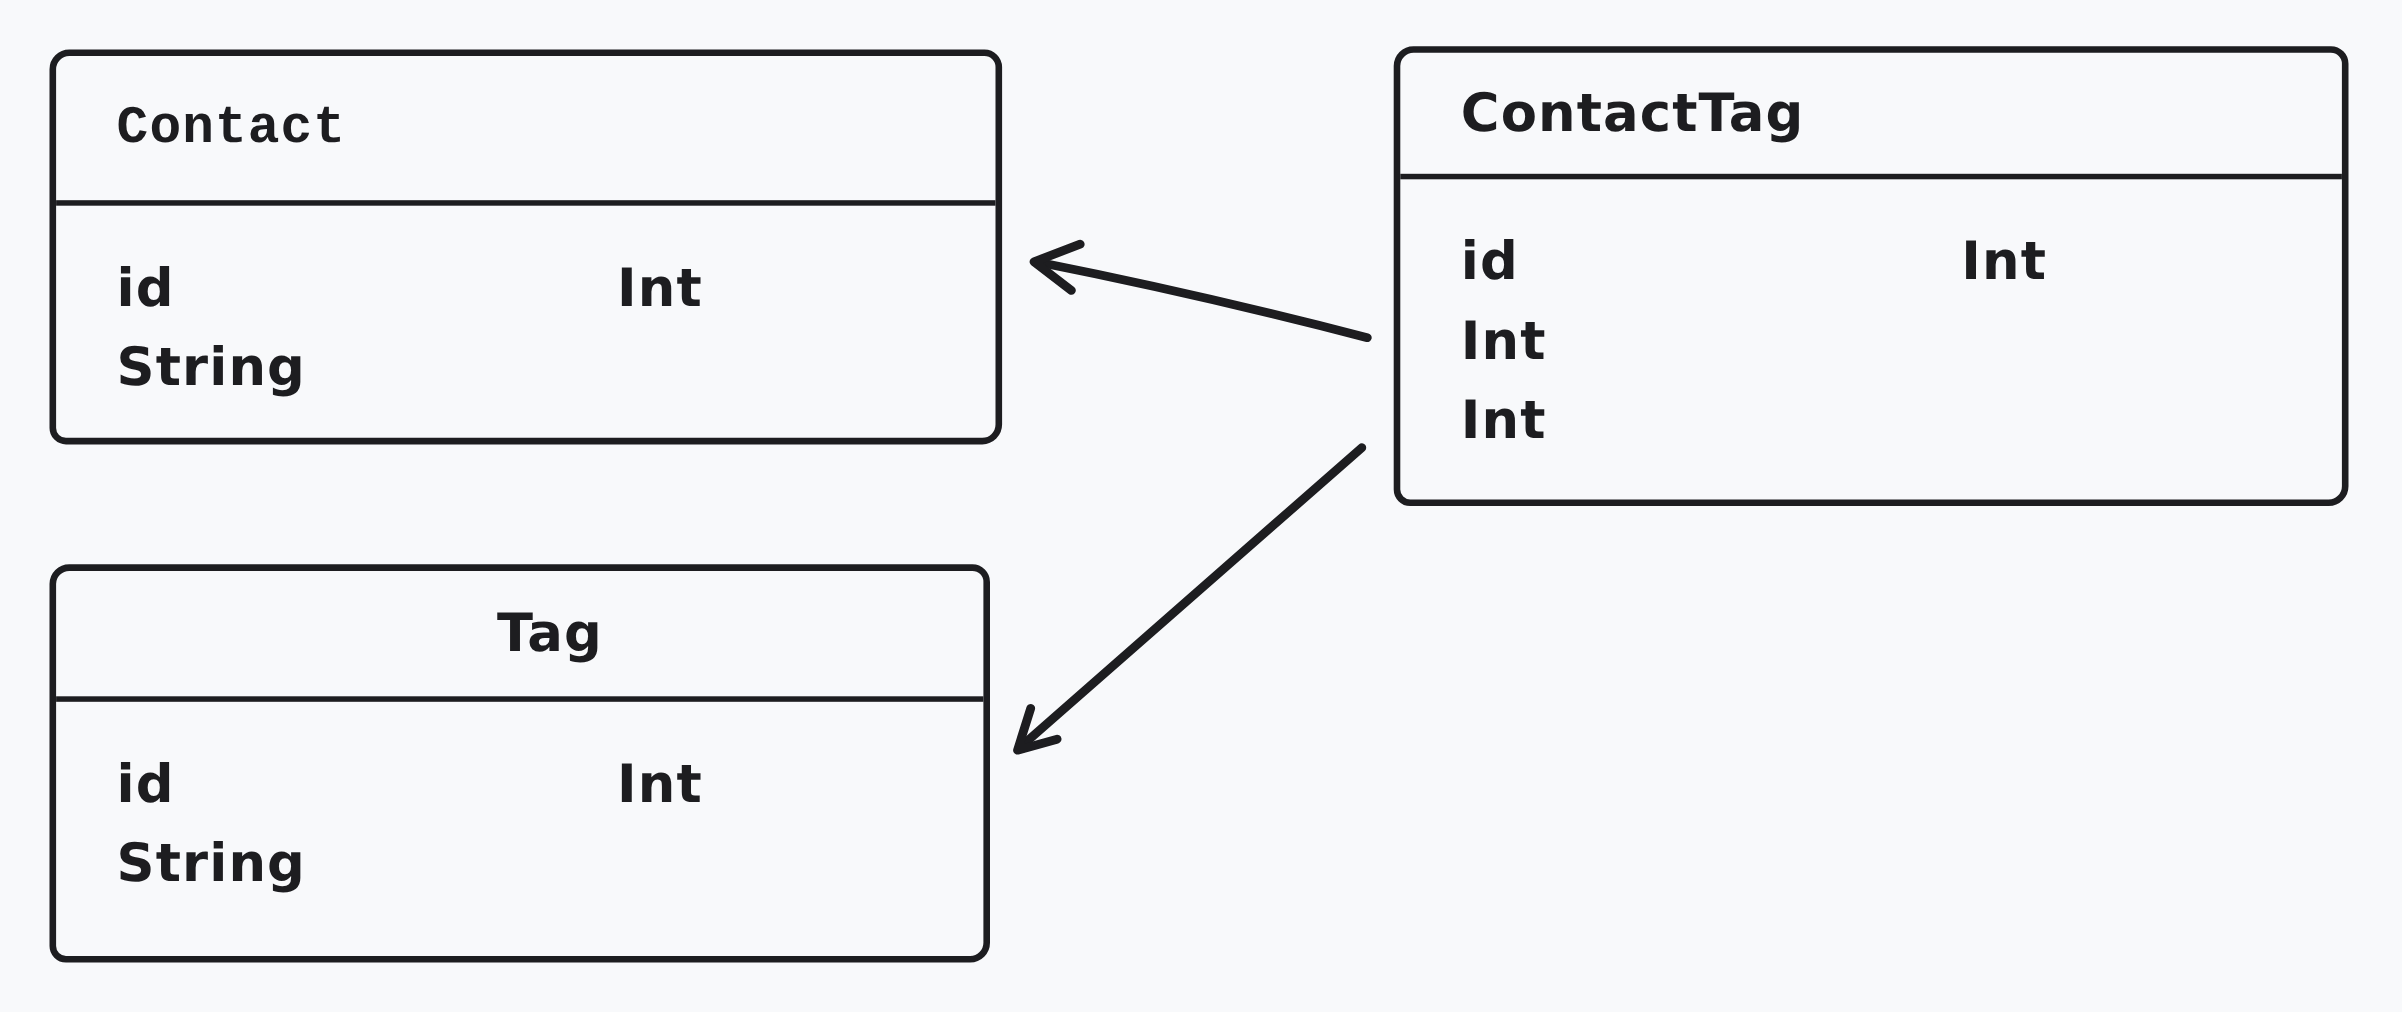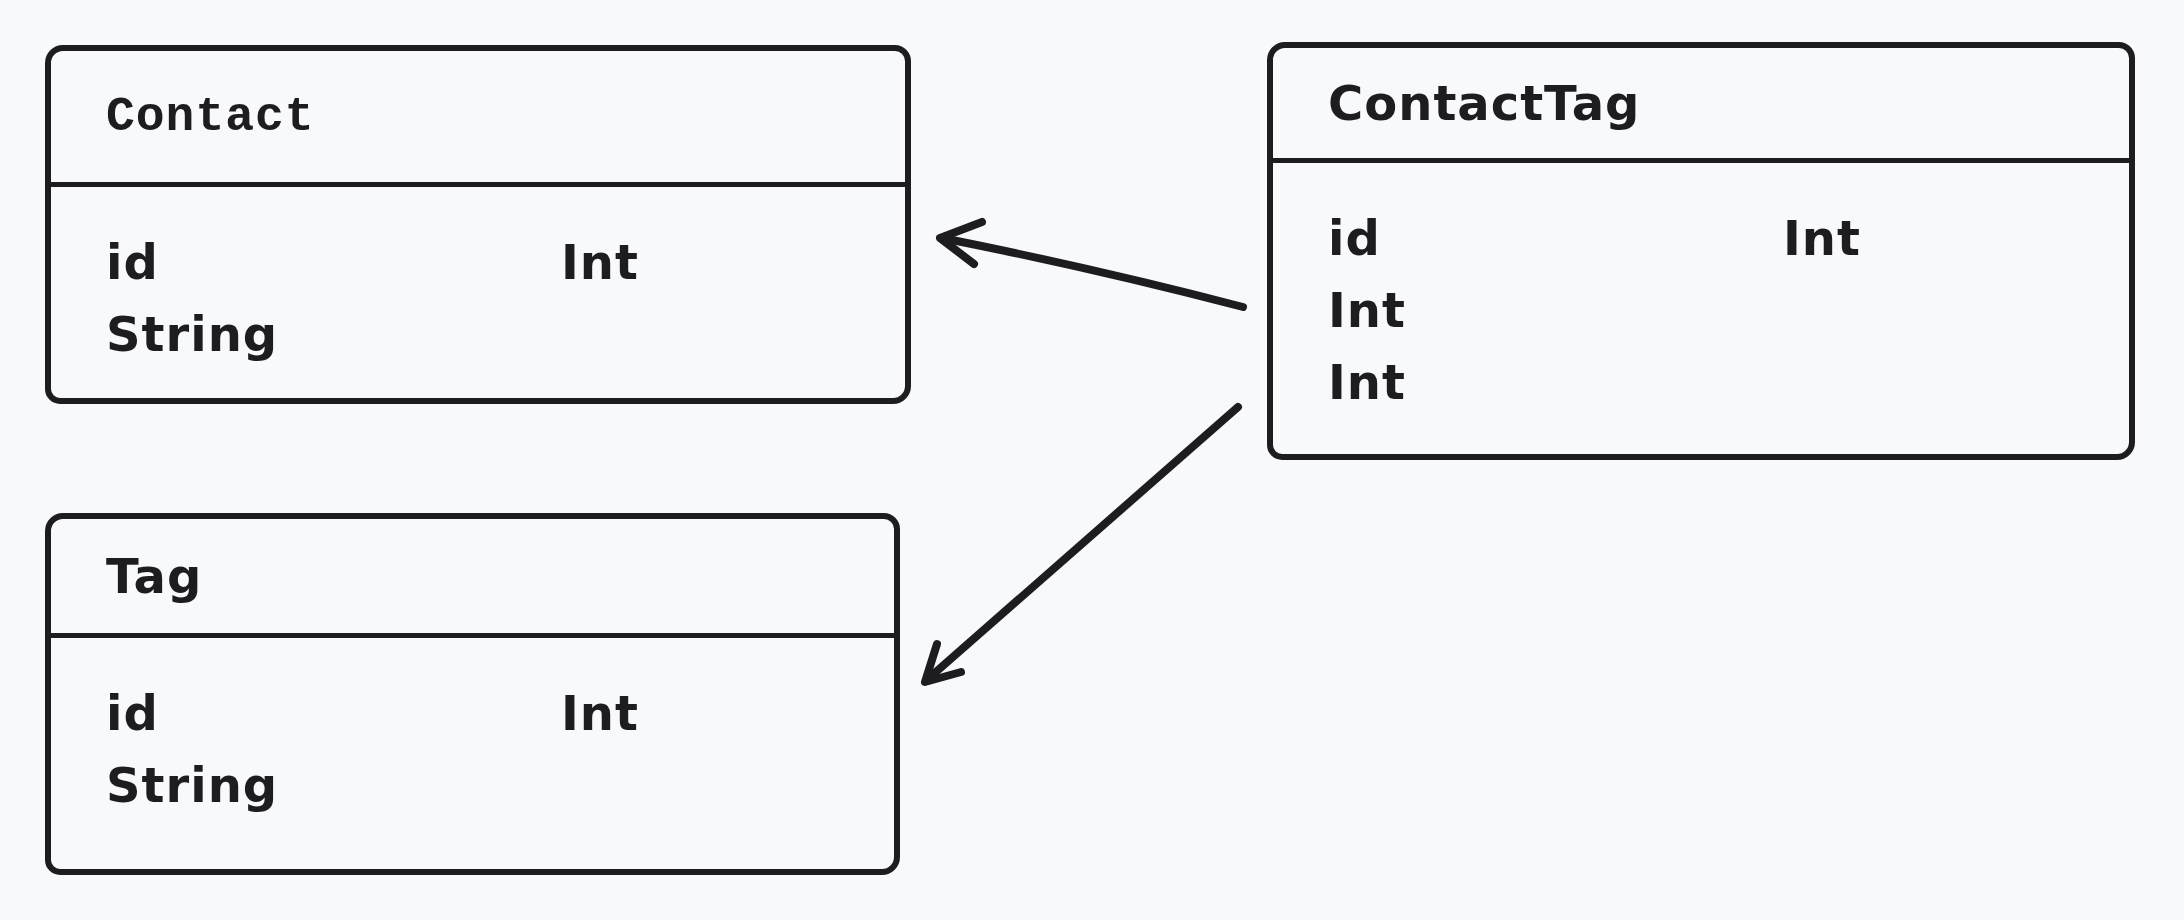--- a/index.html
+++ b/index.html
@@ -59,21 +59,21 @@
     font-weight: 700;
     letter-spacing: 1px;
     white-space: nowrap;
   }
   
   #entity-contact    { left: 45px;   top: 45px;  width: 866px; height: 359px; }
   #entity-contact .entity-header    { height: 136px; font-family: Liberation Mono, monospace; }
   #entity-contacttag { left: 1267px; top: 42px;  width: 868px; height: 418px; }
   #entity-contacttag .entity-header { height: 115px; }
   #entity-tag        { left: 45px;   top: 513px; width: 855px; height: 362px; }
-  #entity-tag .entity-header        { height: 119px; }
+  #entity-tag .entity-header        { height: 119px; justify-content: center; }
   svg .stroke {
     stroke: #1d1d20;
     stroke-width: 8;
     fill: none;
     stroke-linecap: round;
     stroke-linejoin: round;
   }
 </style>
 </head>
 <body>

